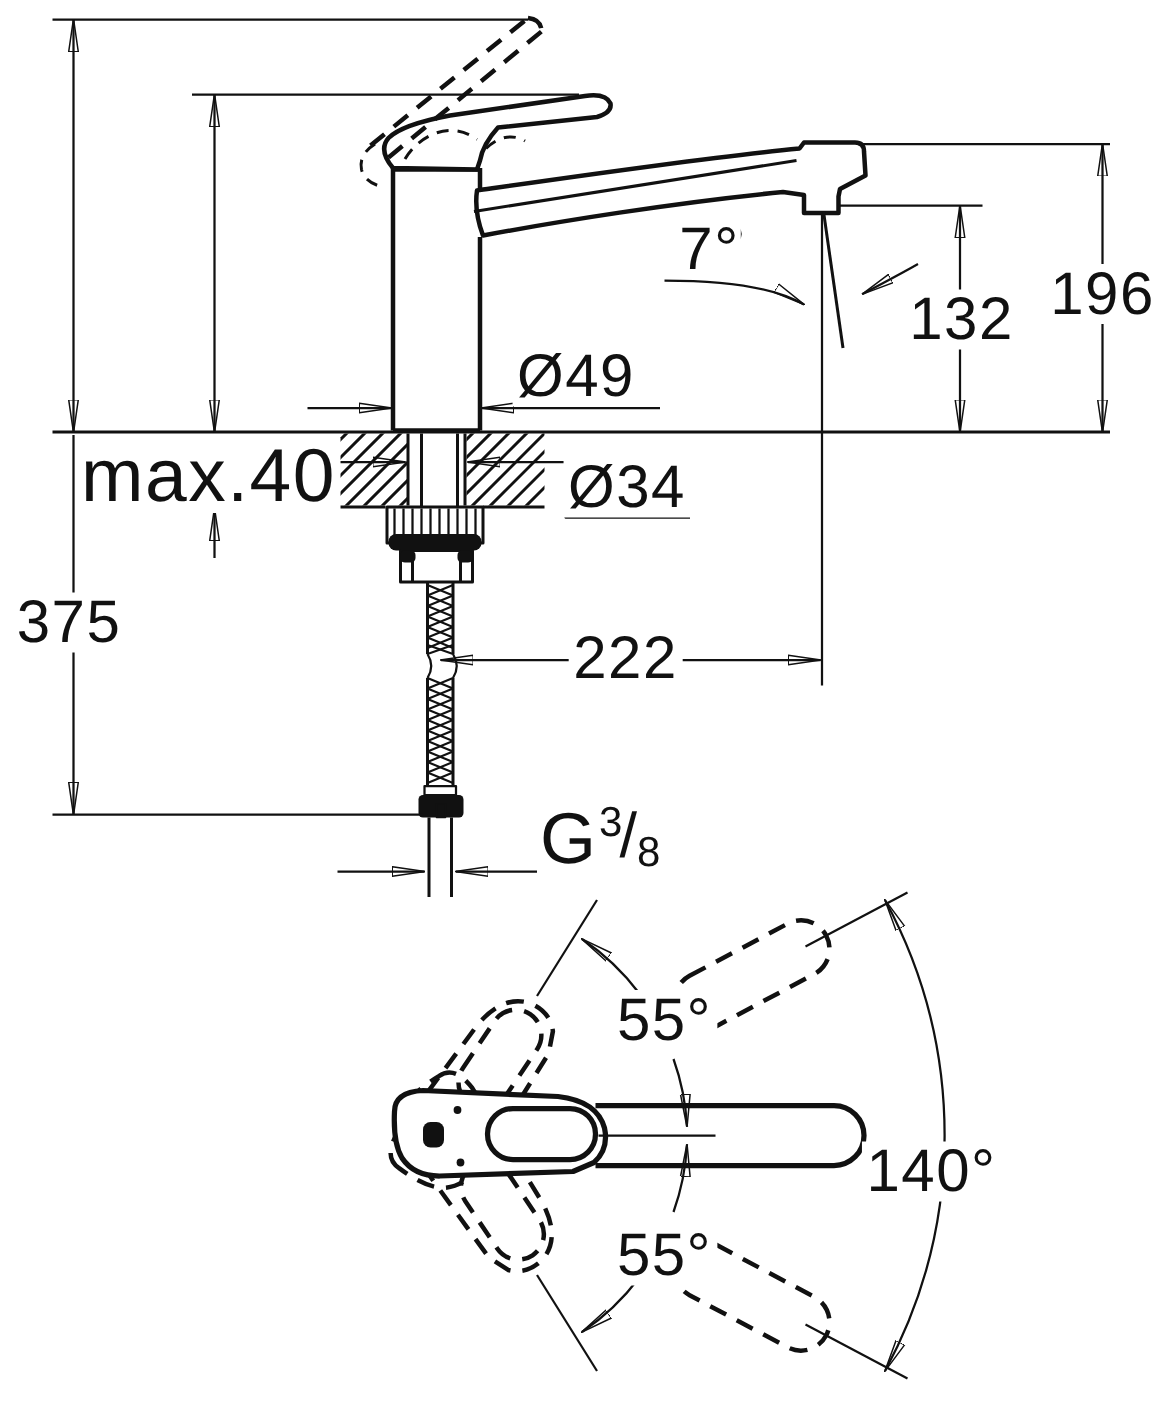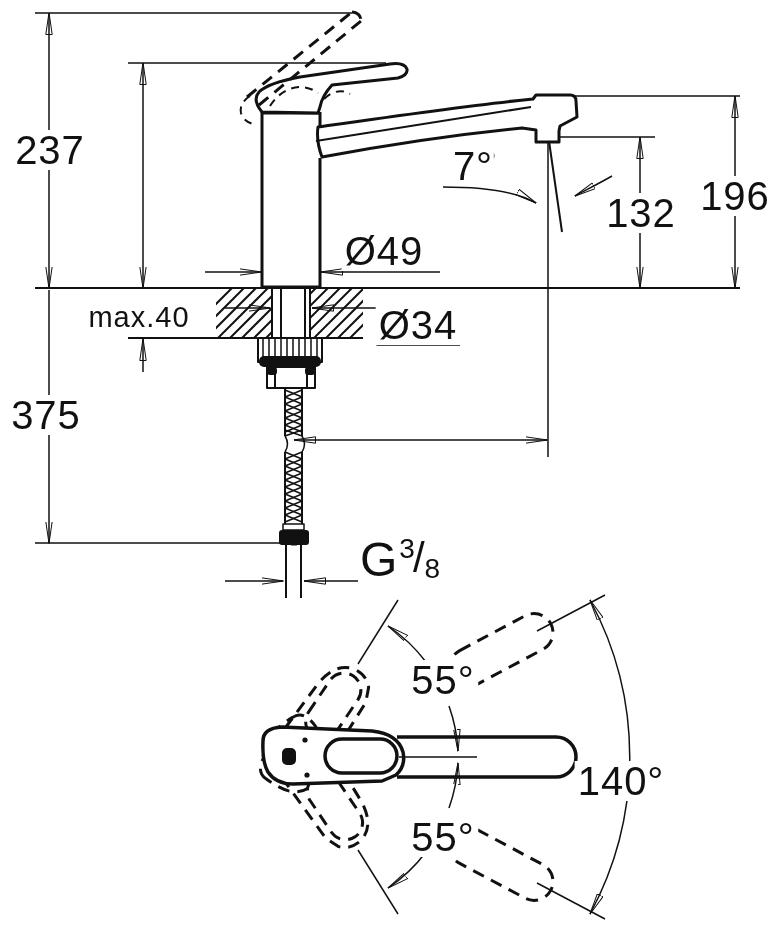--- a/index.html
+++ b/index.html
@@ -177,25 +177,25 @@
       <path d="M537,883 L605,919"></path>
       <path d="M426,662 A158,158 0 0 0 388,626" marker-end="url(#ah)"></path>
       <path d="M449,706 A158,158 0 0 1 458,751" marker-end="url(#ah)"></path>
       <path d="M426,852 A158,158 0 0 1 388,888" marker-end="url(#ah)"></path>
       <path d="M449,808 A158,158 0 0 0 458,763" marker-end="url(#ah)"></path>
       <path d="M590,600 A330,330 0 0 1 590,914" marker-start="url(#ah)" marker-end="url(#ah)"></path>
     </g>
   </g>
 </svg>
 
-<div class="dim-label" style="left:50px;  top:150px;">237</div>
-<div class="dim-label" style="left:139px; top:317px; font-size:29px;">max.40</div>
+<div class="dim-label" style="left:139px; top:317px; font-size:50px;">max.40</div>
 <div class="dim-label" style="left:46px;  top:415px;">375</div>
 <div class="dim-label" style="left:384px; top:251px;">Ø49</div>
 <div class="dim-label" style="left:418px; top:325px;">Ø34</div>
+<div class="dim-label" style="left:417px; top:439px;">222</div>
 <div class="dim-label small-pad" style="left:473px; top:166px;">7°</div>
 <div class="dim-label" style="left:641px; top:213px;">132</div>
 <div class="dim-label" style="left:735px; top:196px;">196</div>
 <div class="dim-label" style="left:443px; top:680px;">55°</div>
 <div class="dim-label" style="left:443px; top:837px;">55°</div>
 <div class="dim-label" style="left:621px; top:757px;margin-top:24px;">140°</div>
 
 <div id="thread-label">
   <span class="g">G</span><span class="sup">3</span><span class="slash">/</span><span class="sub">8</span>
 </div>

